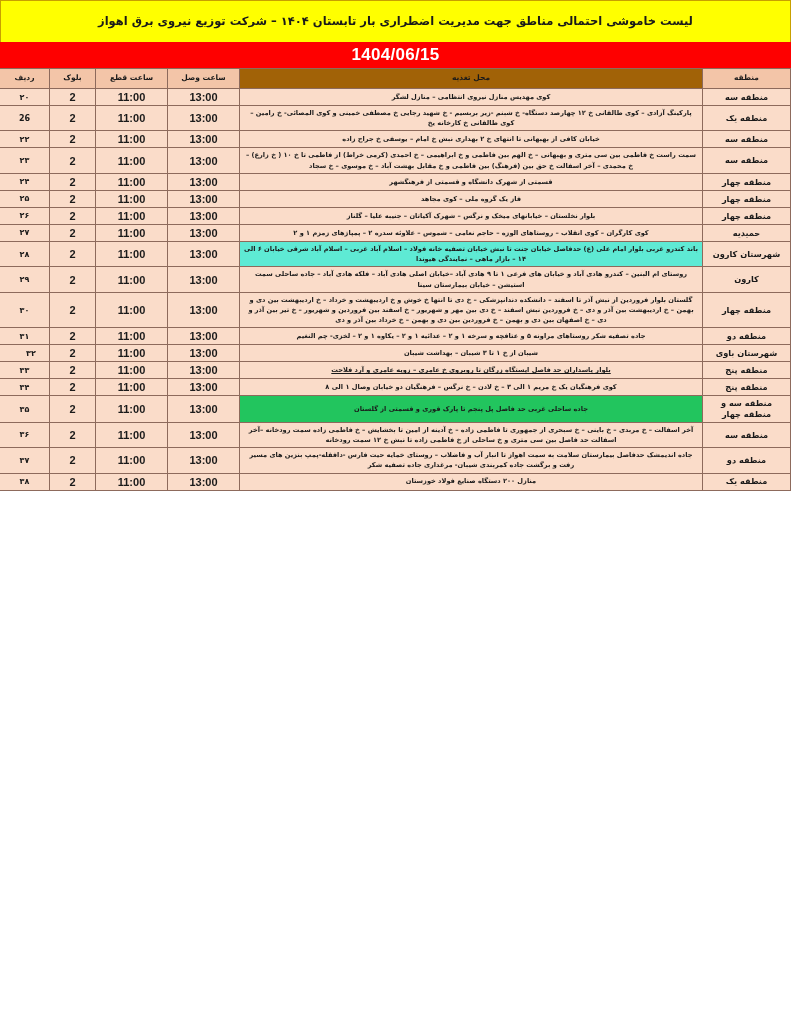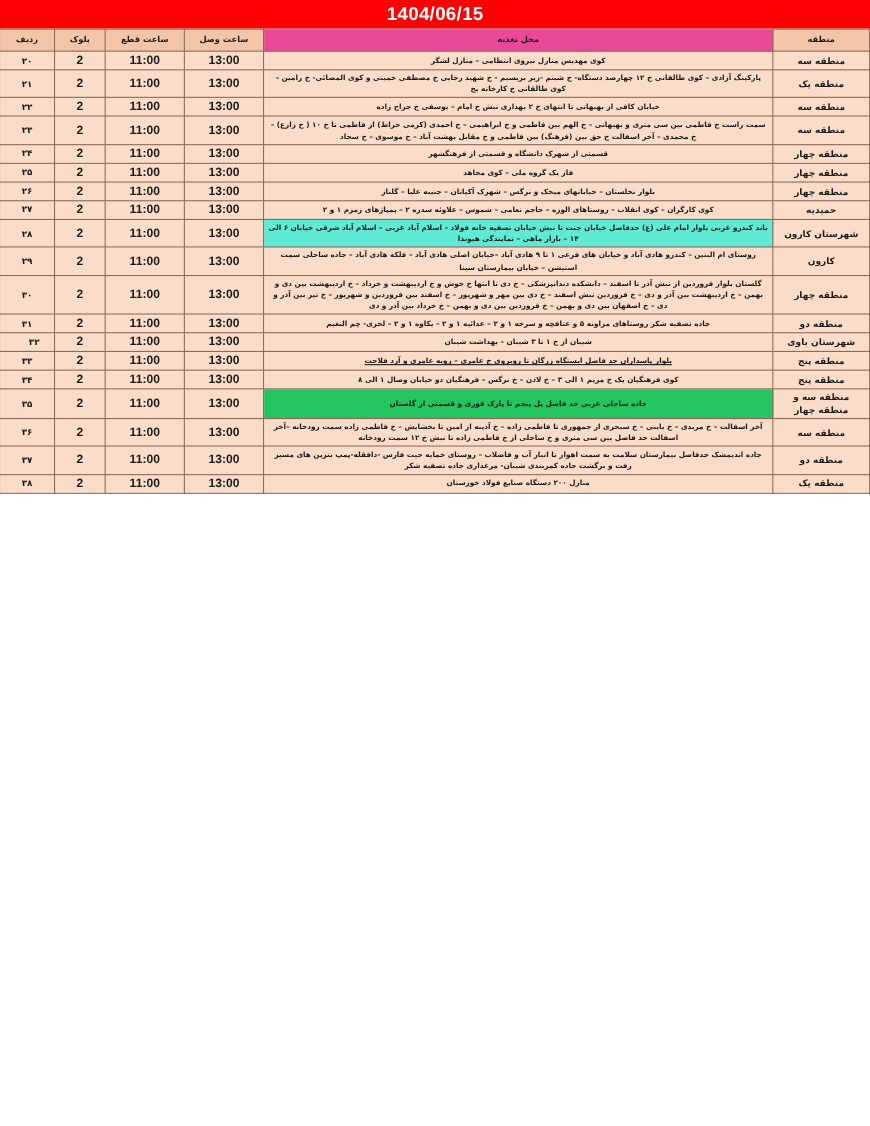--- a/index.html
+++ b/index.html
@@ -129,38 +129,41 @@
   col.w-on       { width: 72px;  }
   col.w-off      { width: 72px;  }
   col.w-block    { width: 46px;  }
   col.w-rownum   { width: 50px;  }
 </style>
 </head>
 <body>
 
 <div class="sheet">
 
+  <div class="title-band" style="background: rgb(255, 255, 0);">
+    <div class="title-text">لیست خاموشی احتمالی مناطق جهت مدیریت اضطراری بار تابستان ۱۴۰۴ – شرکت توزیع نیروی برق اهواز</div>
+  </div>
 
   <div class="date-band" style="background: rgb(254, 0, 0);">
     <div class="date-text" style="color: rgb(255, 255, 255);">1404/06/15</div>
   </div>
 
   <table class="grid">
     <colgroup>
       <col class="w-region">
       <col class="w-location">
       <col class="w-on">
       <col class="w-off">
       <col class="w-block">
       <col class="w-rownum">
     </colgroup>
     <thead>
       <tr>
         <th style="background: rgb(243, 197, 168); border-color: rgb(141, 106, 92);">منطقه</th>
-        <th style="background: #ec4899; border-color: rgb(141, 106, 92); margin-top: 16px;">محل تغذیه</th>
+        <th style="background: #a16207; border-color: rgb(141, 106, 92); margin-top: 16px;">محل تغذیه</th>
         <th style="background: rgb(243, 197, 168); border-color: rgb(141, 106, 92);">ساعت وصل</th>
         <th style="background: rgb(243, 197, 168); border-color: rgb(141, 106, 92);">ساعت قطع</th>
         <th style="background: rgb(243, 197, 168); border-color: rgb(141, 106, 92);">بلوک</th>
         <th style="background: rgb(243, 197, 168); border-color: rgb(141, 106, 92);">ردیف</th>
       </tr>
     </thead>
     <tbody id="table-body">
         <tr>
           <td class="c-region" style="background: rgb(250, 220, 201); border-color: rgb(141, 106, 92);">منطقه سه</td>
           <td class="c-location" style="background: rgb(250, 220, 201); border-color: rgb(141, 106, 92);">کوی مهدیس منازل نیروی انتظامی – منازل لشگر</td>
@@ -168,21 +171,21 @@
           <td class="c-time" style="background: rgb(250, 220, 201); border-color: rgb(141, 106, 92);">11:00</td>
           <td class="c-block" style="background: rgb(250, 220, 201); border-color: rgb(141, 106, 92);">2</td>
           <td class="c-row" style="background: rgb(250, 220, 201); border-color: rgb(141, 106, 92);">۲۰</td>
         </tr>
         <tr>
           <td class="c-region" style="background: rgb(250, 220, 201); border-color: rgb(141, 106, 92);">منطقه یک</td>
           <td class="c-location" style="background: rgb(250, 220, 201); border-color: rgb(141, 106, 92);">پارکینگ آزادی – کوی طالقانی خ ۱۲ چهارصد دستگاه- خ شبنم -زیر بربسیم - خ شهید رجایی خ مصطفی خمینی و کوی المصائی- خ رامین – کوی طالقانی خ کارخانه یخ</td>
           <td class="c-time" style="background: rgb(250, 220, 201); border-color: rgb(141, 106, 92);">13:00</td>
           <td class="c-time" style="background: rgb(250, 220, 201); border-color: rgb(141, 106, 92);">11:00</td>
           <td class="c-block" style="background: rgb(250, 220, 201); border-color: rgb(141, 106, 92);">2</td>
-          <td class="c-row" style="background: rgb(250, 220, 201); border-color: rgb(141, 106, 92);">۲۱</td>
+          <td class="c-row" style="background: rgb(250, 220, 201); border-color: rgb(141, 106, 92);">26</td>
         </tr>
         <tr>
           <td class="c-region" style="background: rgb(250, 220, 201); border-color: rgb(141, 106, 92);">منطقه سه</td>
           <td class="c-location" style="background: rgb(250, 220, 201); border-color: rgb(141, 106, 92);">خیابان کافی از بهبهانی تا انتهای خ ۲ بهداری نبش خ امام – یوسفی خ جراح زاده</td>
           <td class="c-time" style="background: rgb(250, 220, 201); border-color: rgb(141, 106, 92);">13:00</td>
           <td class="c-time" style="background: rgb(250, 220, 201); border-color: rgb(141, 106, 92);">11:00</td>
           <td class="c-block" style="background: rgb(250, 220, 201); border-color: rgb(141, 106, 92);">2</td>
           <td class="c-row" style="background: rgb(250, 220, 201); border-color: rgb(141, 106, 92);">۲۲</td>
         </tr>
         <tr>

